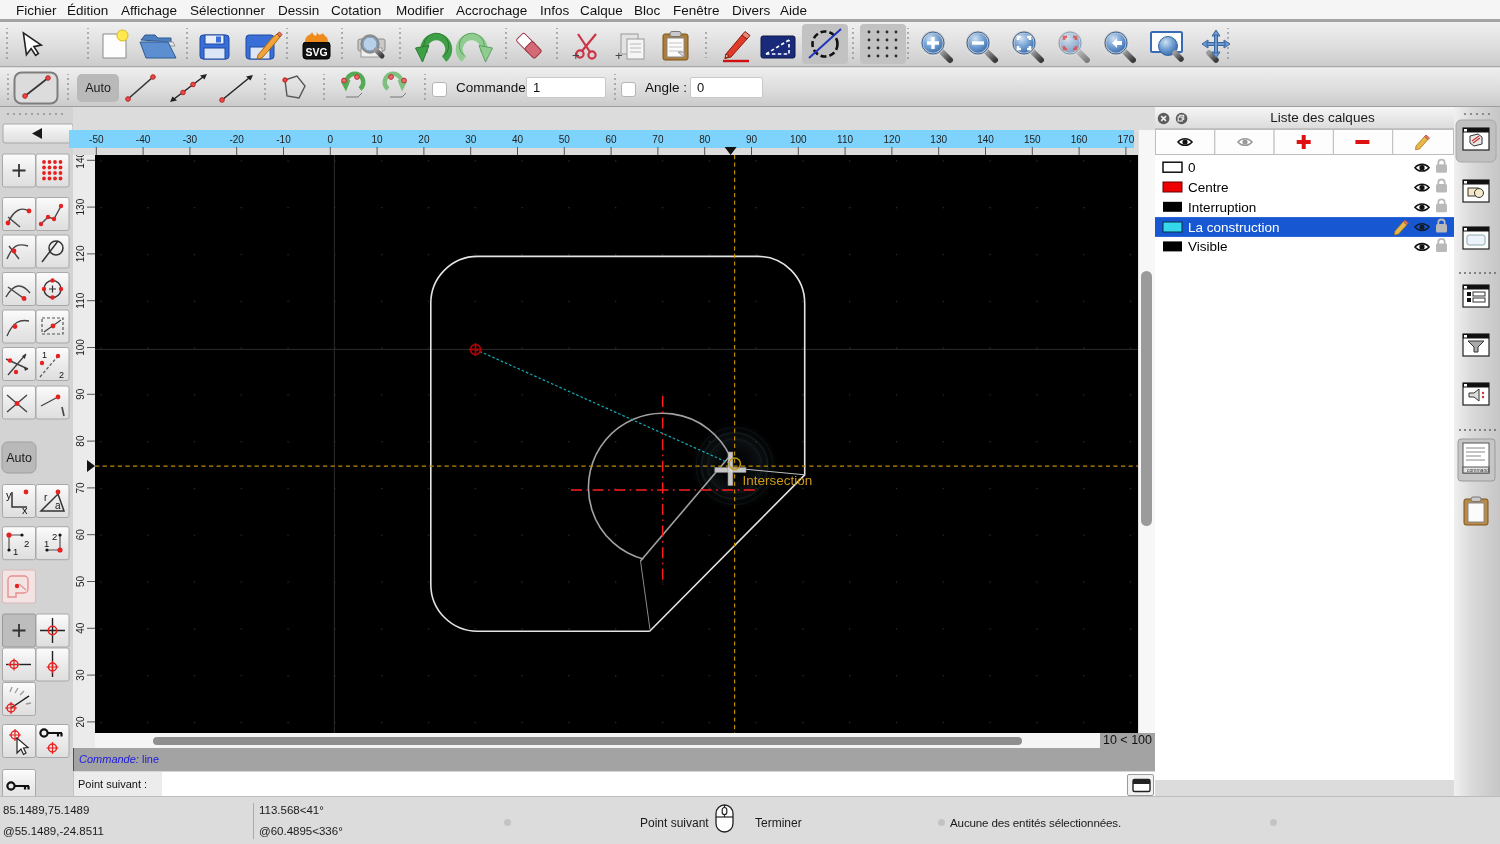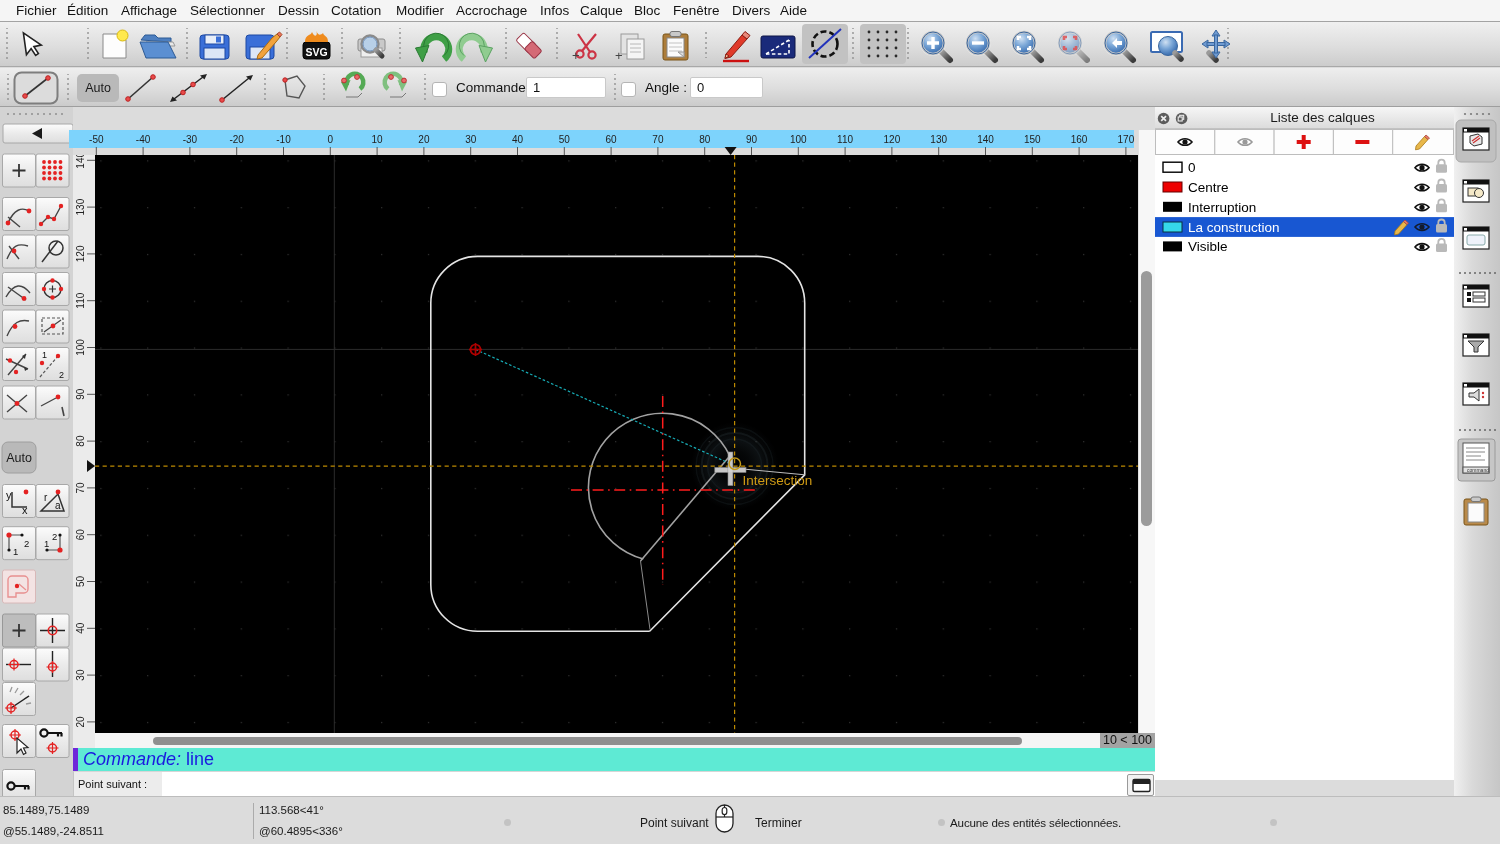--- a/index.html
+++ b/index.html
@@ -1,21 +1,21 @@
 <!DOCTYPE html>
 <html><head><meta charset="utf-8">
 <style>
   * { margin:0; padding:0; box-sizing:border-box; }
   html,body { width:1500px; height:844px; overflow:hidden;
     font-family:"Liberation Sans", sans-serif; background:#dcdcdc; }
   .abs { position:absolute; }
   #page { position:relative; width:1500px; height:844px; opacity:0.999; }
   
   #menu { left:0; top:0; width:1500px; height:22px; background:#f5f5f5;
-    border-bottom:1px solid #a3a3a3; }
+    border-bottom:3px solid #a3a3a3; }
   #menu span { position:absolute; top:0; line-height:21px; font-size:13.5px; color:#121212; }
   
   #tb1 { left:0; top:22px; width:1500px; height:45px;
     background:linear-gradient(180deg,#f0f0f0 0%,#dedede 55%,#cccccc 100%);
     border-bottom:1px solid #a8a8a8; }
   #tb2 { left:0; top:68px; width:1500px; height:39px;
     background:linear-gradient(180deg,#eeeeee 0%,#dddddd 55%,#cbcbcb 100%);
     border-bottom:1px solid #9e9e9e; }
   
   #leftbar { left:0; top:107px; width:73px; height:689px; background:#d3d3d3; }
@@ -29,22 +29,22 @@
   #canvas { left:95px; top:155px; width:1043px; height:578px; background:#000; }
   #vscroll { left:1138px; top:130px; width:17px; height:603px; background:#f7f7f7;
      border-left:1px solid #e0e0e0;}
   #vthumb { left:1141px; top:271px; width:11px; height:255px; background:#9b9b9b; border-radius:5.5px; }
   #hscroll { left:95px; top:733px; width:1005px; height:15px; background:#f5f5f5; }
   #hthumb { left:153px; top:737px; width:869px; height:8px; background:#8f8f8f; border-radius:4px; }
   #zoomlbl { left:1100px; top:733px; width:55px; height:15px; background:#a3a3a3;
      font-size:12.5px; color:#111; text-align:right; line-height:15px; padding-right:3px;}
   #cornerbl { left:73px; top:733px; width:22px; height:15px; background:#ebebeb; }
   
-  #cmd1 { left:73px; top:748px; width:1082px; height:23px; background:#5eead4;
-     border-left:5px solid #6d28d9; font-size:18px; line-height:23px; }
+  #cmd1 { left:73px; top:748px; width:1082px; height:23px; background:#a3a3a3;
+     border-left:1px solid #6d28d9; font-size:11px; line-height:23px; }
   #cmd2 { left:73px; top:771px; width:1082px; height:25px; background:#fff;
      border-left:1px solid #c4c4c4; border-top:1px solid #d6d6d6;}
   #cmd2 .lbl { position:absolute; left:0; top:0; width:88px; height:25px; background:#ececec; white-space:nowrap;
      font-size:11px; line-height:25px; color:#111; padding-left:4px; }
   
   #rpanel { left:1155px; top:107px; width:299px; height:673px; background:#fff; }
   #rphead { position:absolute; left:0; top:0; width:299px; height:22px;
      background:linear-gradient(180deg,#f6f6f6,#dcdcdc); border-bottom:1px solid #c2c2c2; }
   #rphead .t { position:absolute; left:0; top:0; width:299px; text-align:center;
      font-size:13.5px; line-height:22px; color:#1a1a1a; }

